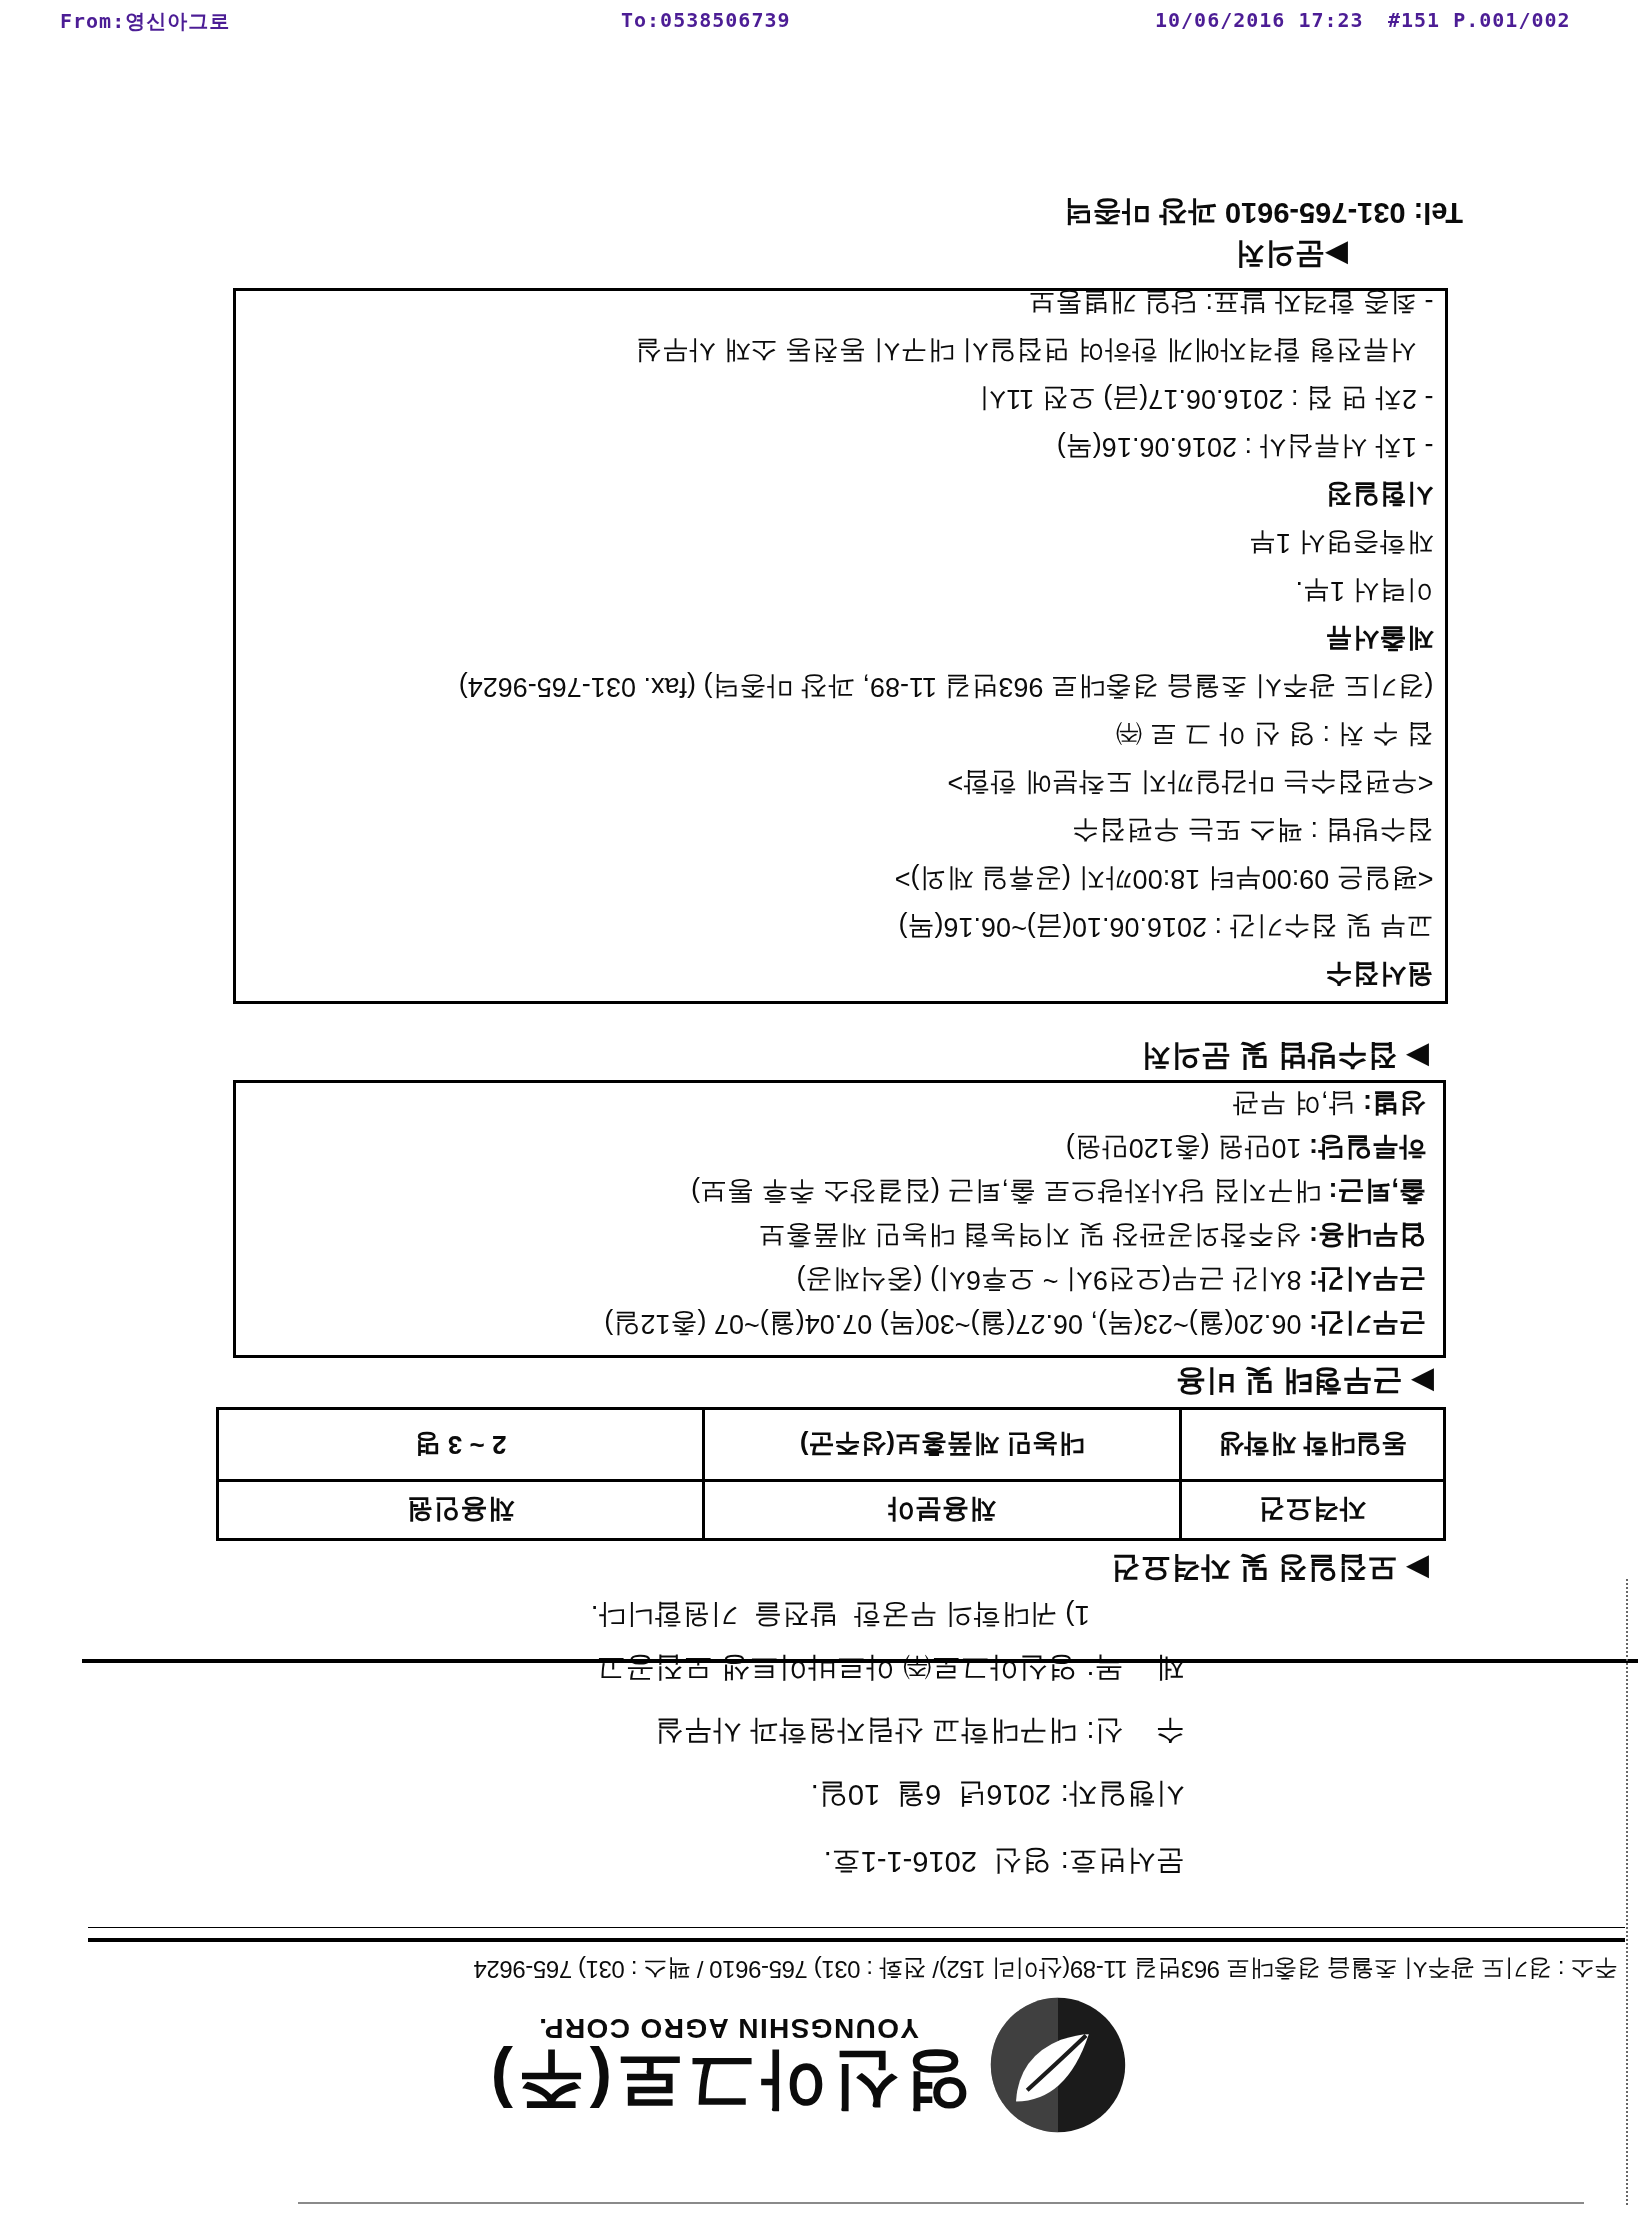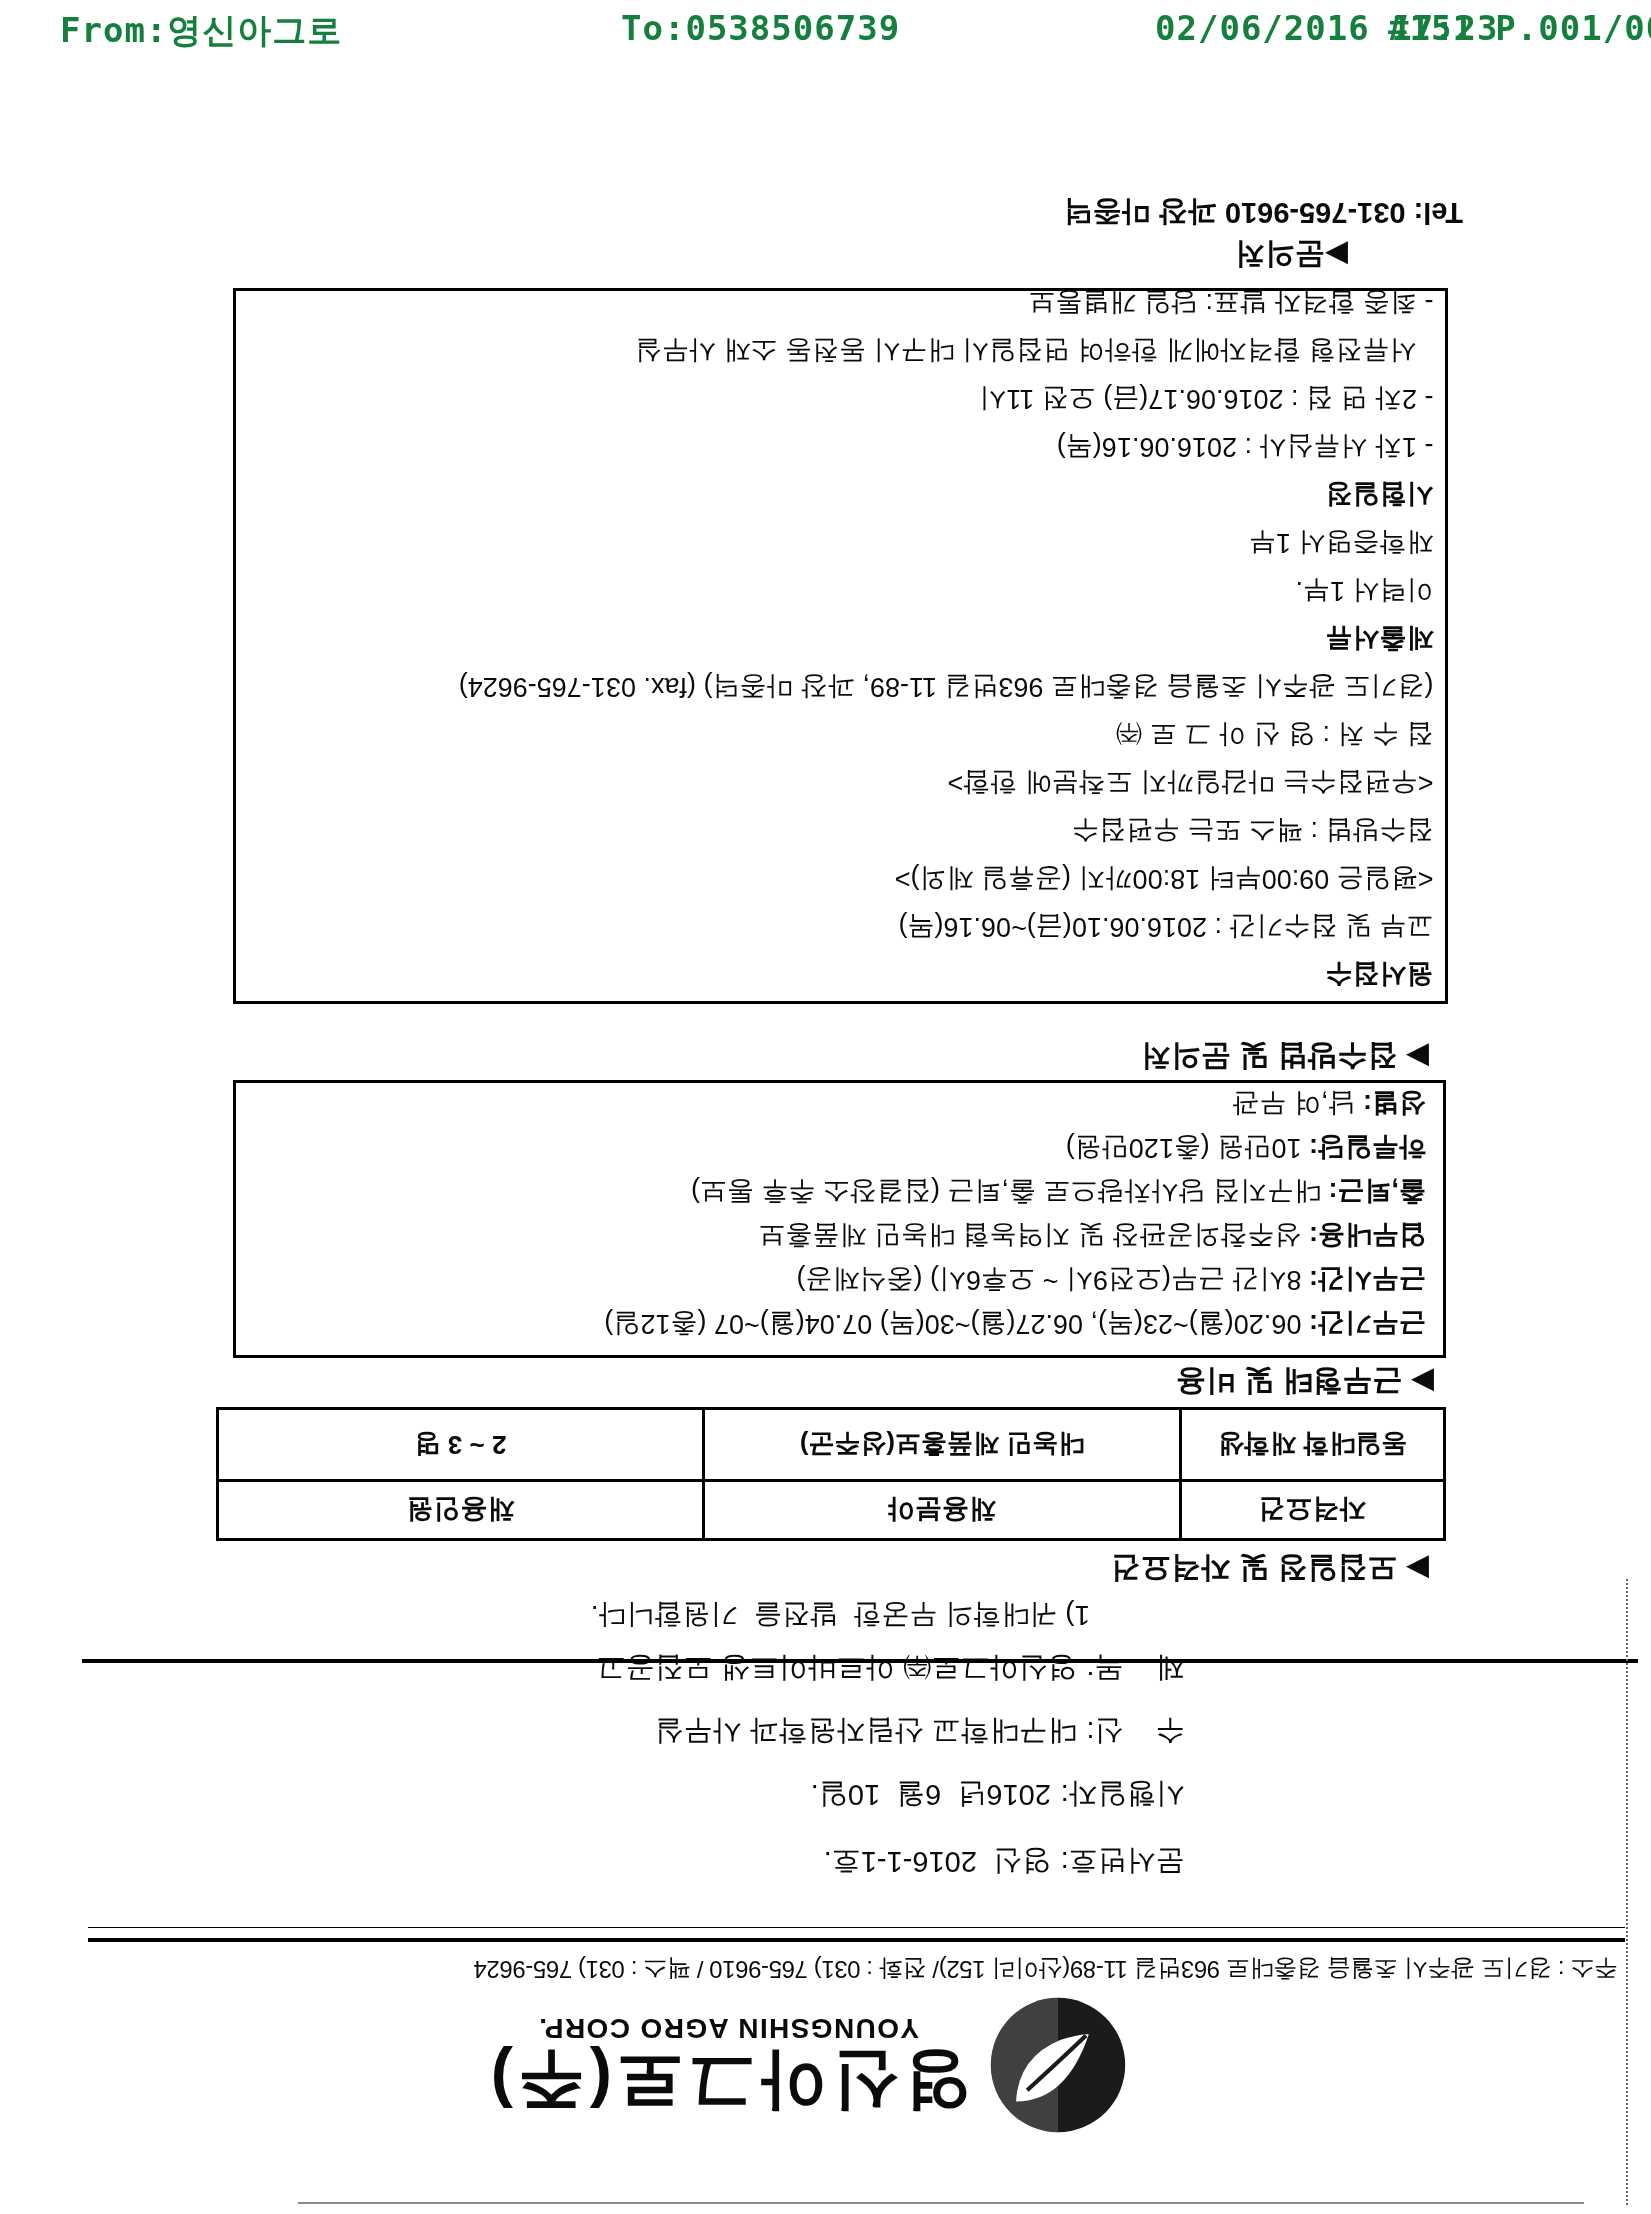--- a/index.html
+++ b/index.html
@@ -4,21 +4,21 @@
 <style>
   html,body{margin:0;padding:0;background:#e8e8e8;}
   .page{
     position:relative;width:1652px;height:2215px;background:#ffffff;overflow:hidden;
     font-family:"Liberation Sans","DejaVu Sans",sans-serif;color:#0b0b0b;
   }
   
   .fax-header span{
     position:absolute;top:7.6px;
     font-family:"DejaVu Sans Mono","Liberation Mono",monospace;
-    font-weight:700;font-size:34px;letter-spacing:1px;color:#15803d;white-space:pre;
+    font-weight:700;font-size:20px;letter-spacing:1px;color:#4c1d95;white-space:pre;
   }
   .fh-from{left:60px;}
   .fh-to{left:621px;}
   .fh-dt{left:1155px;}
   .fh-pg{left:1388px;}
 
   
   .letter{position:absolute;inset:0;transform:rotate(180deg);}
 
   .letterhead{position:absolute;left:524px;top:80px;display:flex;align-items:center;gap:17px;}
@@ -69,21 +69,21 @@
   .art-bottom{position:absolute;left:298px;top:2202px;width:1286px;height:1.9px;background:#8a8a8a;}
 </style>
 </head>
 <body>
 
 <div class="page">
 
   <div class="fax-header">
     <span class="fh-from">From:영신아그로</span>
     <span class="fh-to">To:0538506739</span>
-    <span class="fh-dt">02/06/2016 17:23</span>
+    <span class="fh-dt">10/06/2016 17:23</span>
     <span class="fh-pg">#151 P.001/002</span>
   </div>
 
   <div class="letter">
 
     <div class="letterhead">
       <div class="logo">
         <svg viewBox="0 0 100 100" width="140" height="140" aria-hidden="true">
           <circle cx="50" cy="50" r="48" fill="#1b1b1b"></circle>
           <path d="M50,2 A48,48 0 0 1 50,98 Z" fill="#6e6e6e" opacity="0.45"></path>

